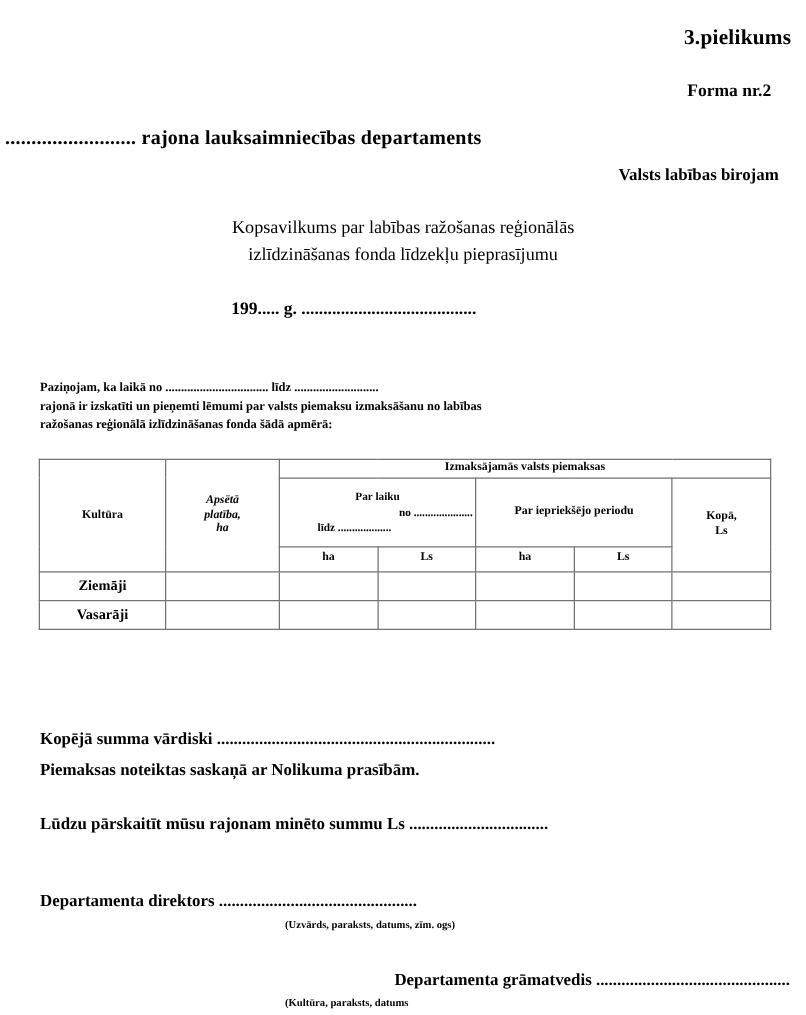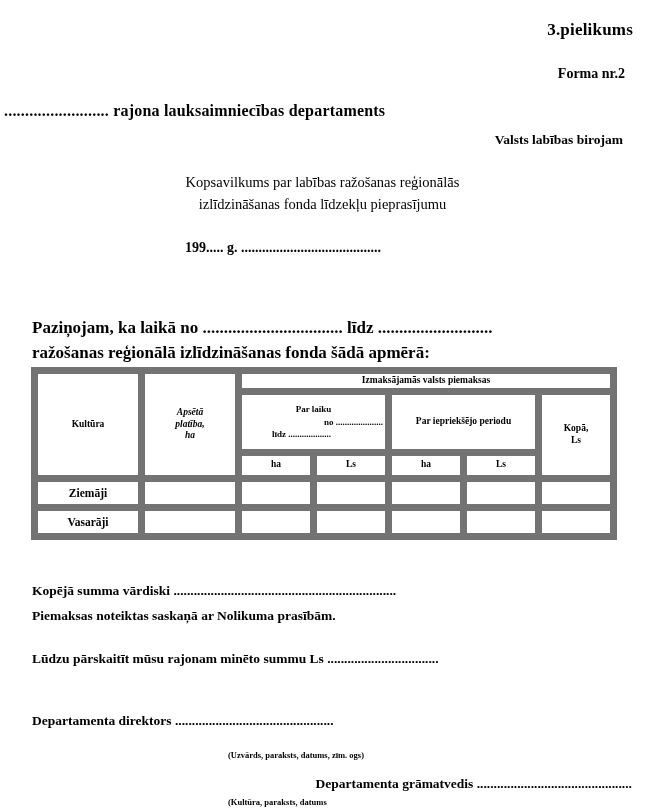--- a/index.html
+++ b/index.html
@@ -25,21 +25,21 @@
     position: absolute;
     top: 20px;
     right: 12px;
     font-size: 17px;
     font-weight: bold;
     letter-spacing: 0.2px;
   }
   .form-no {
     position: absolute;
     top: 66px;
-    right: 20px;
+    right: 28px;
     font-size: 14px;
     font-weight: bold;
   }
   .dept-line {
     position: absolute;
     top: 102px;
     left: 4px;
     font-size: 16px;
     font-weight: bold;
     letter-spacing: 0.2px;
@@ -66,45 +66,45 @@
   }
   .year-line {
     position: absolute;
     top: 240px;
     left: 185px;
     font-size: 14px;
     font-weight: bold;
   }
   .para1 {
     position: absolute;
-    top: 316px;
+    top: 304px;
     left: 32px;
     width: 590px;
-    font-size: 17px;
+    font-size: 10px;
     font-weight: bold;
     line-height: 1.45;
   }
   .para1 .row {
     display: block;
     white-space: nowrap;
   }
 
   
   table.main {
     position: absolute;
     top: 367px;
     left: 31px;
     width: 586px;
     border-collapse: collapse;
     font-size: 9.5px;
     font-weight: bold;
     table-layout: fixed;
   }
   table.main td {
-    border: 7px solid #737373;
+    border: 1px solid #737373;
     text-align: center;
     vertical-align: middle;
     padding: 1px 2px;
     line-height: 1.25;
   }
   td.hdr-kultura { width: 96px; height: 48px; }
   td.hdr-aprst   { width: 86px; font-style: italic; }
   td.hdr-izmaks  { }
   td.sub-parlaiku { height: 52px; }
   td.kopa { width: 84px; }
@@ -133,21 +133,20 @@
   .l-sum   { top: 583px; }
   .l-note  { top: 608px; }
   .l-trans { top: 651px; }
   .l-dir   { top: 713px; }
   .l-dir-sub {
     top: 734px;
     left: 228px;
     font-size: 8.5px;
     width: 300px;
     font-weight: bold;
-    margin-top: 16px;
   }
   .l-acc   { top: 776px; text-align: right; }
   .l-acc-sub {
     top: 797px;
     left: 228px;
     font-size: 8.5px;
     width: 300px;
     font-weight: bold;
   }
   .nowrap { white-space: nowrap; }
@@ -167,20 +166,21 @@
 
   <div class="title">
     <span class="l1">Kopsavilkums par labības ražošanas reģionālās</span>
     <span class="l2">izlīdzināšanas fonda līdzekļu pieprasījumu</span>
   </div>
 
   <div class="year-line">199..... g. ........................................</div>
 
   <div class="para1">
     <span class="row">Paziņojam, ka laikā no ................................. līdz ...........................</span>
+    <span class="row">rajonā ir izskatīti un pieņemti lēmumi par valsts piemaksu izmaksāšanu no labības</span>
     <span class="row">ražošanas reģionālā izlīdzināšanas fonda šādā apmērā:</span>
   </div>
 
   <table class="main">
     <tbody>
         <tr>
       <td class="hdr-kultura" rowspan="3">Kultūra</td>
       <td class="hdr-aprst" rowspan="3">
         <div>Apsētā</div>
             <div>platība,</div>

